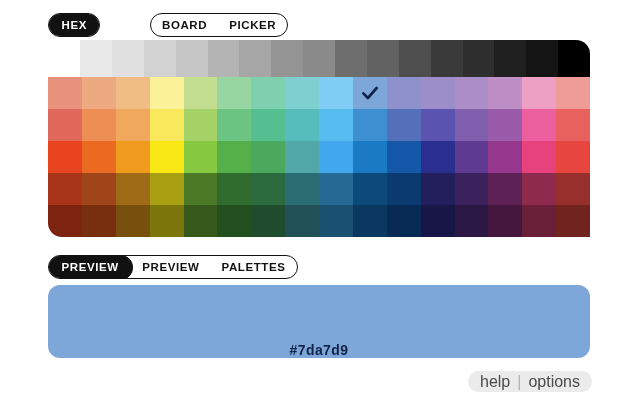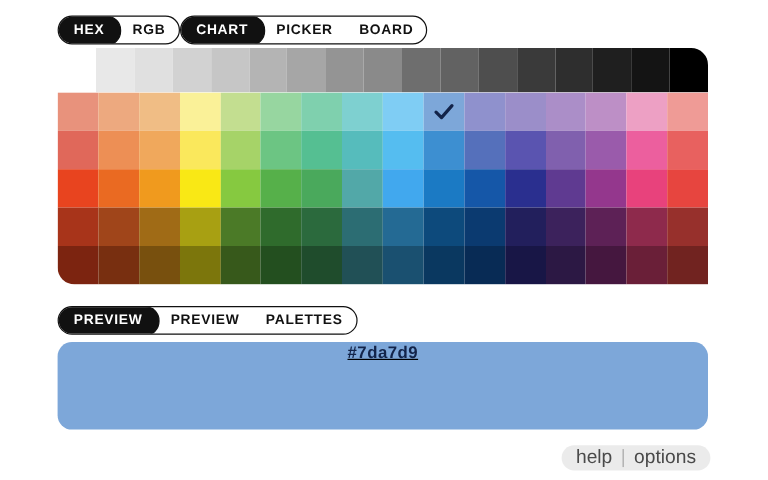--- a/index.html
+++ b/index.html
@@ -138,23 +138,22 @@
     white-space: nowrap;
   }
 
   
   #preview-panel {
     position: absolute;
     left: 48px; top: 285px;
     width: 542px; height: 73px;
     border-radius: 12px;
     display: flex;
-    align-items: flex-start;
+    align-items: flex-end;
     justify-content: center;
-    text-decoration: underline;
   }
   #preview-hex {
     font-size: 14px;
     font-weight: bold;
     letter-spacing: 0.4px;
     color: #13244a;
     user-select: text;
   }
 
   
@@ -177,27 +176,25 @@
 </style>
 </head>
 <body>
 
 <div id="app">
 
   <div class="header">
 
     <div class="pill" id="hexrgb-pill">
         <div class="pill-seg active">HEX</div>
-        <div class="pill-seg">RGB</div>
       </div>
 
     <div class="pill" id="mode-pill">
-        <div class="pill-seg active">CHART</div>
+        <div class="pill-seg">BOARD</div>
         <div class="pill-seg">PICKER</div>
-        <div class="pill-seg">BOARD</div>
       </div>
 
 
   </div>
 
   <div id="gray-strip">
       <div class="sw" style="background: rgb(232, 232, 232);"></div>
       <div class="sw" style="background: rgb(224, 224, 224);"></div>
       <div class="sw" style="background: rgb(210, 210, 210);"></div>
       <div class="sw" style="background: rgb(198, 198, 198);"></div>

